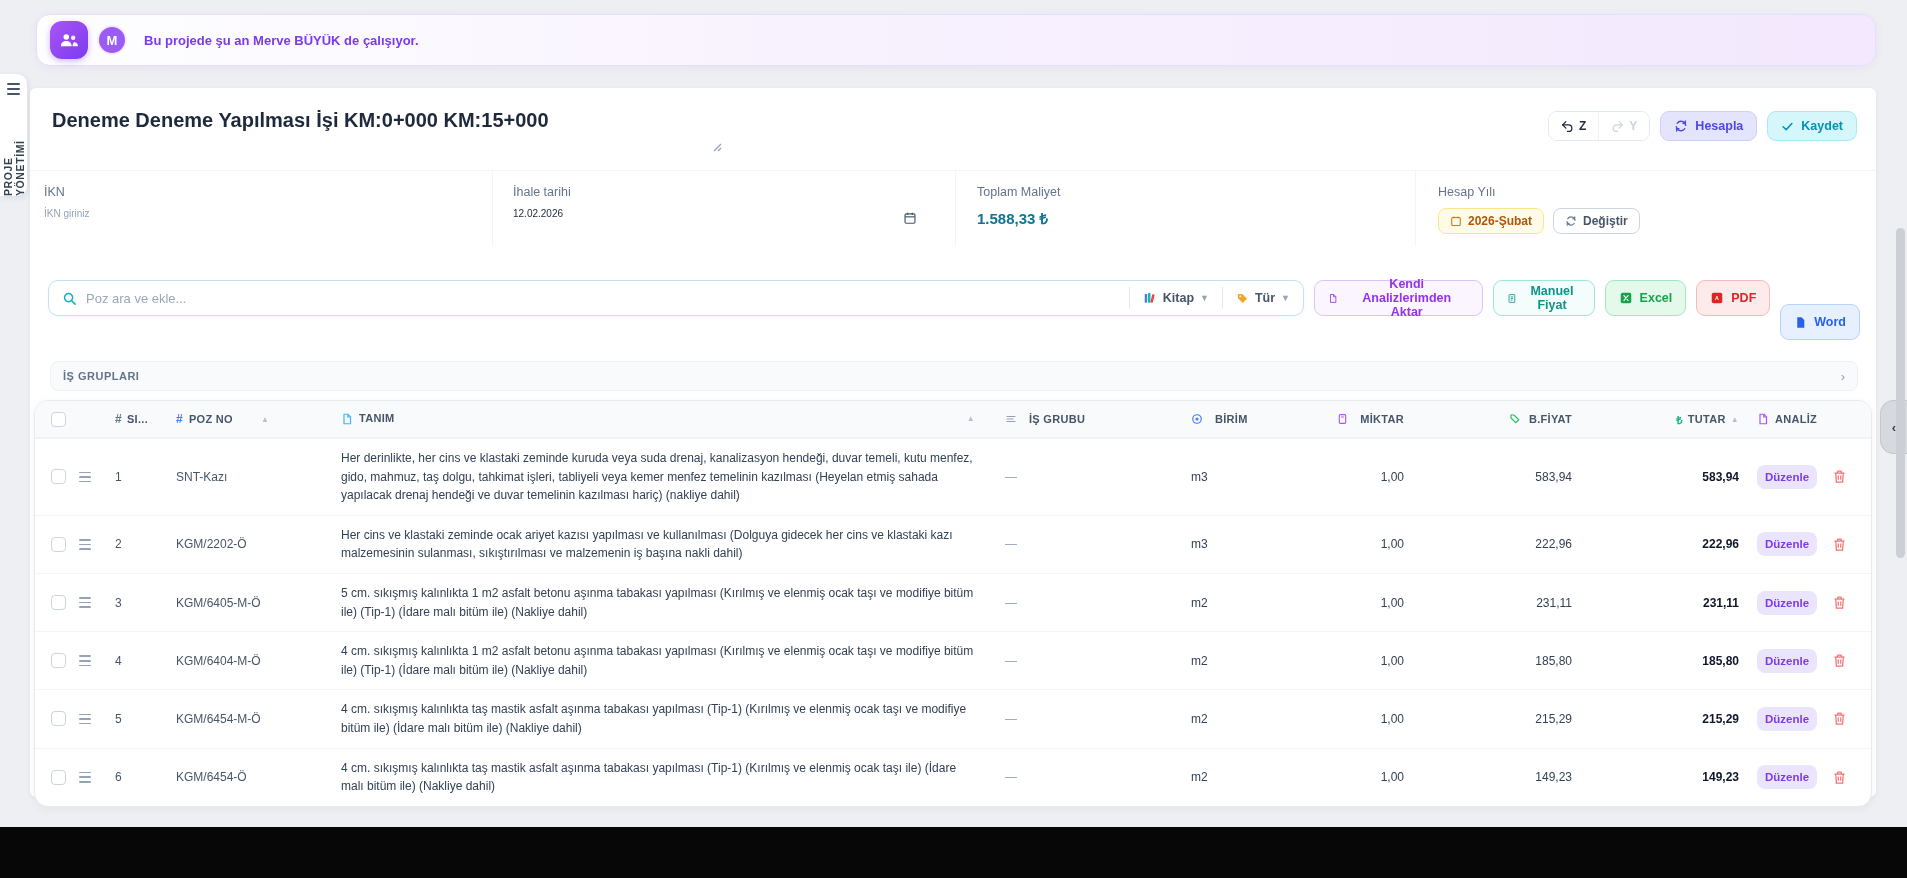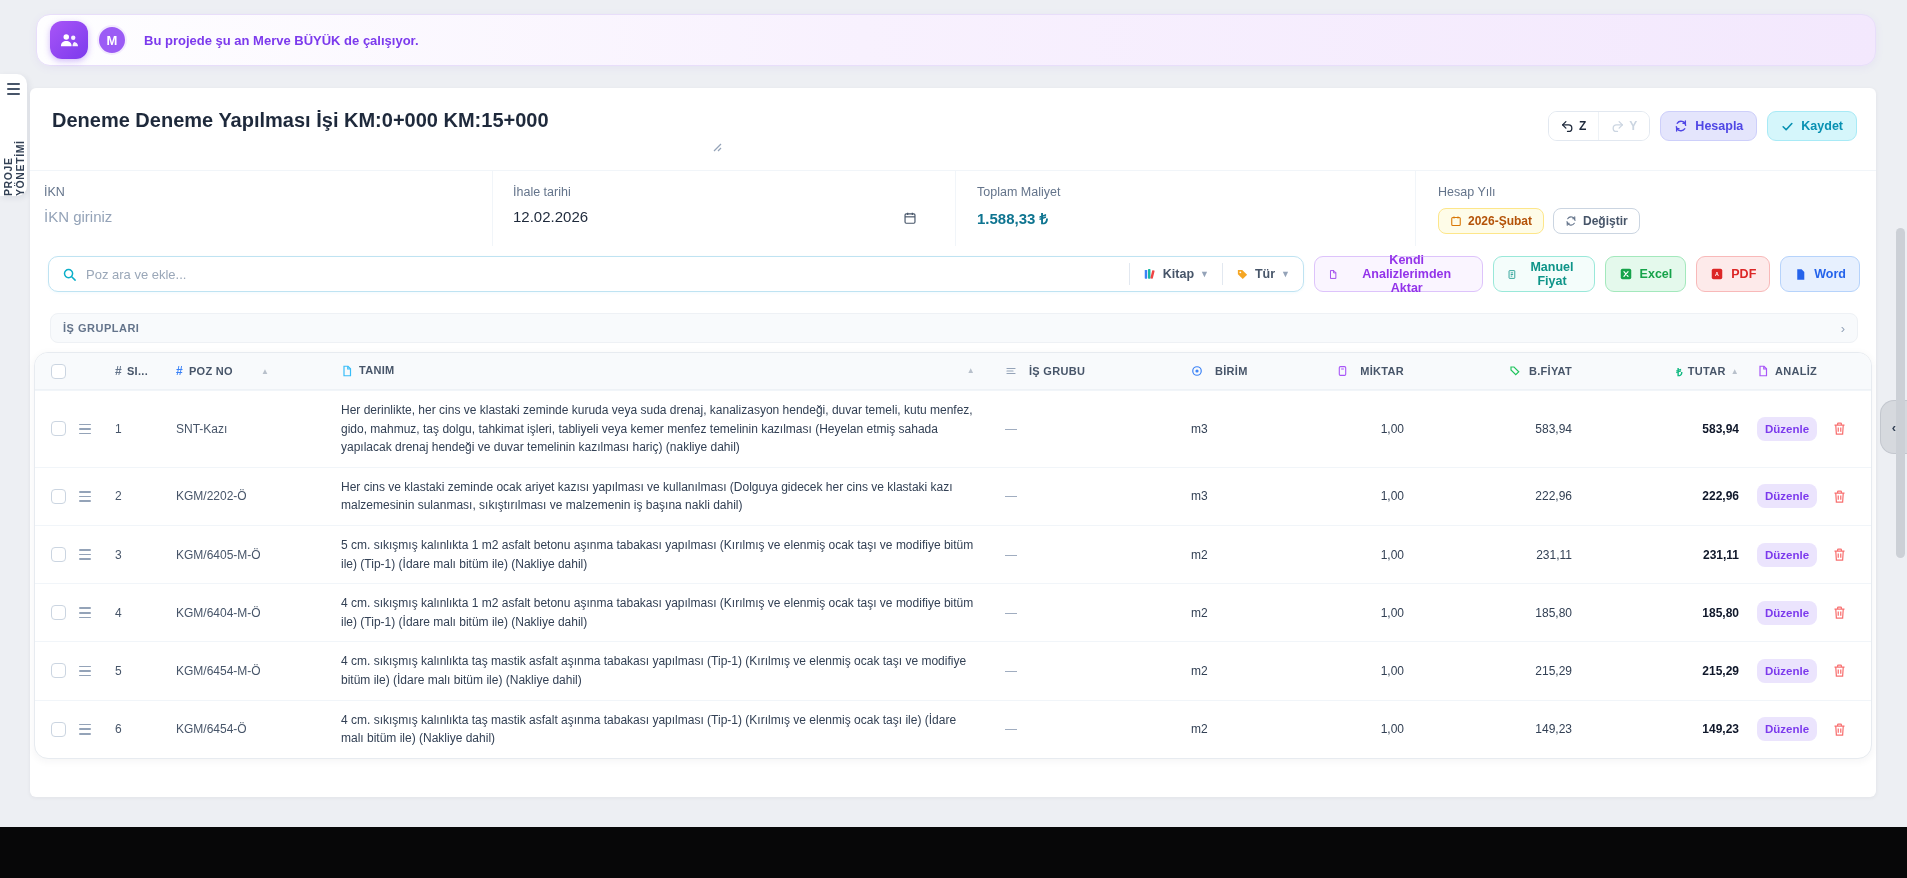--- a/index.html
+++ b/index.html
@@ -73,21 +73,21 @@
   .btn-kaydet{ background:#d5f6fb; border-color:#a8eaf6; color:#0891b2; }
 
   
   .fields-row{ display:flex; height:76px; border-top:1px solid #f1f5f9; }
   .field{ padding-top:14px; position:relative; }
   .f-ikn{ width:462px; padding-left:14px; }
   .f-ihale{ width:463px; padding-left:20px; border-left:1px solid #f1f5f9; }
   .f-maliyet{ width:460px; padding-left:21px; border-left:1px solid #f1f5f9; }
   .f-hesap{ flex:1; padding-left:22px; border-left:1px solid #f1f5f9; }
   .flabel{ font-size:12.5px; color:#64748b; margin-bottom:9px; }
-  .fvalue{ font-size:15px; color:#1e293b; }
+  .fvalue{ font-size:10px; color:#1e293b; }
   .placeholder{ color:#94a3b8; }
   .maliyet-value{ font-size:15px; font-weight:700; color:#0e7490; }
   .date-icon{ position:absolute; right:38px; top:40px; color:#475569; }
   .hesap-controls{ display:flex; gap:9px; align-items:center; }
   .badge-yil{
     display:flex; align-items:center; gap:6px; height:26px; padding:0 11px;
     background:#fefce8; border:1px solid #fde68a; border-radius:8px;
     font-size:12px; font-weight:700; color:#b45309; cursor:pointer;
   }
   .btn-degistir{
@@ -113,21 +113,21 @@
     display:flex; align-items:center; gap:6px; padding:0 13px; height:100%;
     background:transparent; border:none; font-size:12.5px; font-weight:700; color:#475569;
     cursor:pointer; font-family:inherit;
   }
   .chev{ font-size:9px; color:#94a3b8; }
   .tb{ height:36px; border-radius:9px; font-size:12.5px; }
   .btn-kendi{ background:#faf5ff; border-color:#ddc3fb; color:#9333ea; }
   .btn-manuel{ background:#f4fdfb; border-color:#99e8d9; color:#0d9488; }
   .btn-excel{ background:#e4f9ec; border-color:#a3e8bc; color:#16a34a; }
   .btn-pdf{ background:#fdeaea; border-color:#f8b9b9; color:#dc2626; }
-  .btn-word{ background:#e7f0fe; border-color:#b6d3fb; color:#2563eb; }
+  .btn-word{ background:#e7f0fe; border-color:#b6d3fb; color:#2563eb;margin-top:48px; }
 
   
   .groups-bar{
     margin:21px 18px 0 20px; height:30px; background:#f8fafc;
     border:1px solid #eef1f5; border-radius:8px;
     display:flex; align-items:center; justify-content:space-between; padding:0 12px;
   }
   .groups-label{ font-size:11px; font-weight:700; letter-spacing:.5px; color:#64748b; }
   .groups-chev{ color:#94a3b8; font-size:13px; cursor:pointer; }
 

